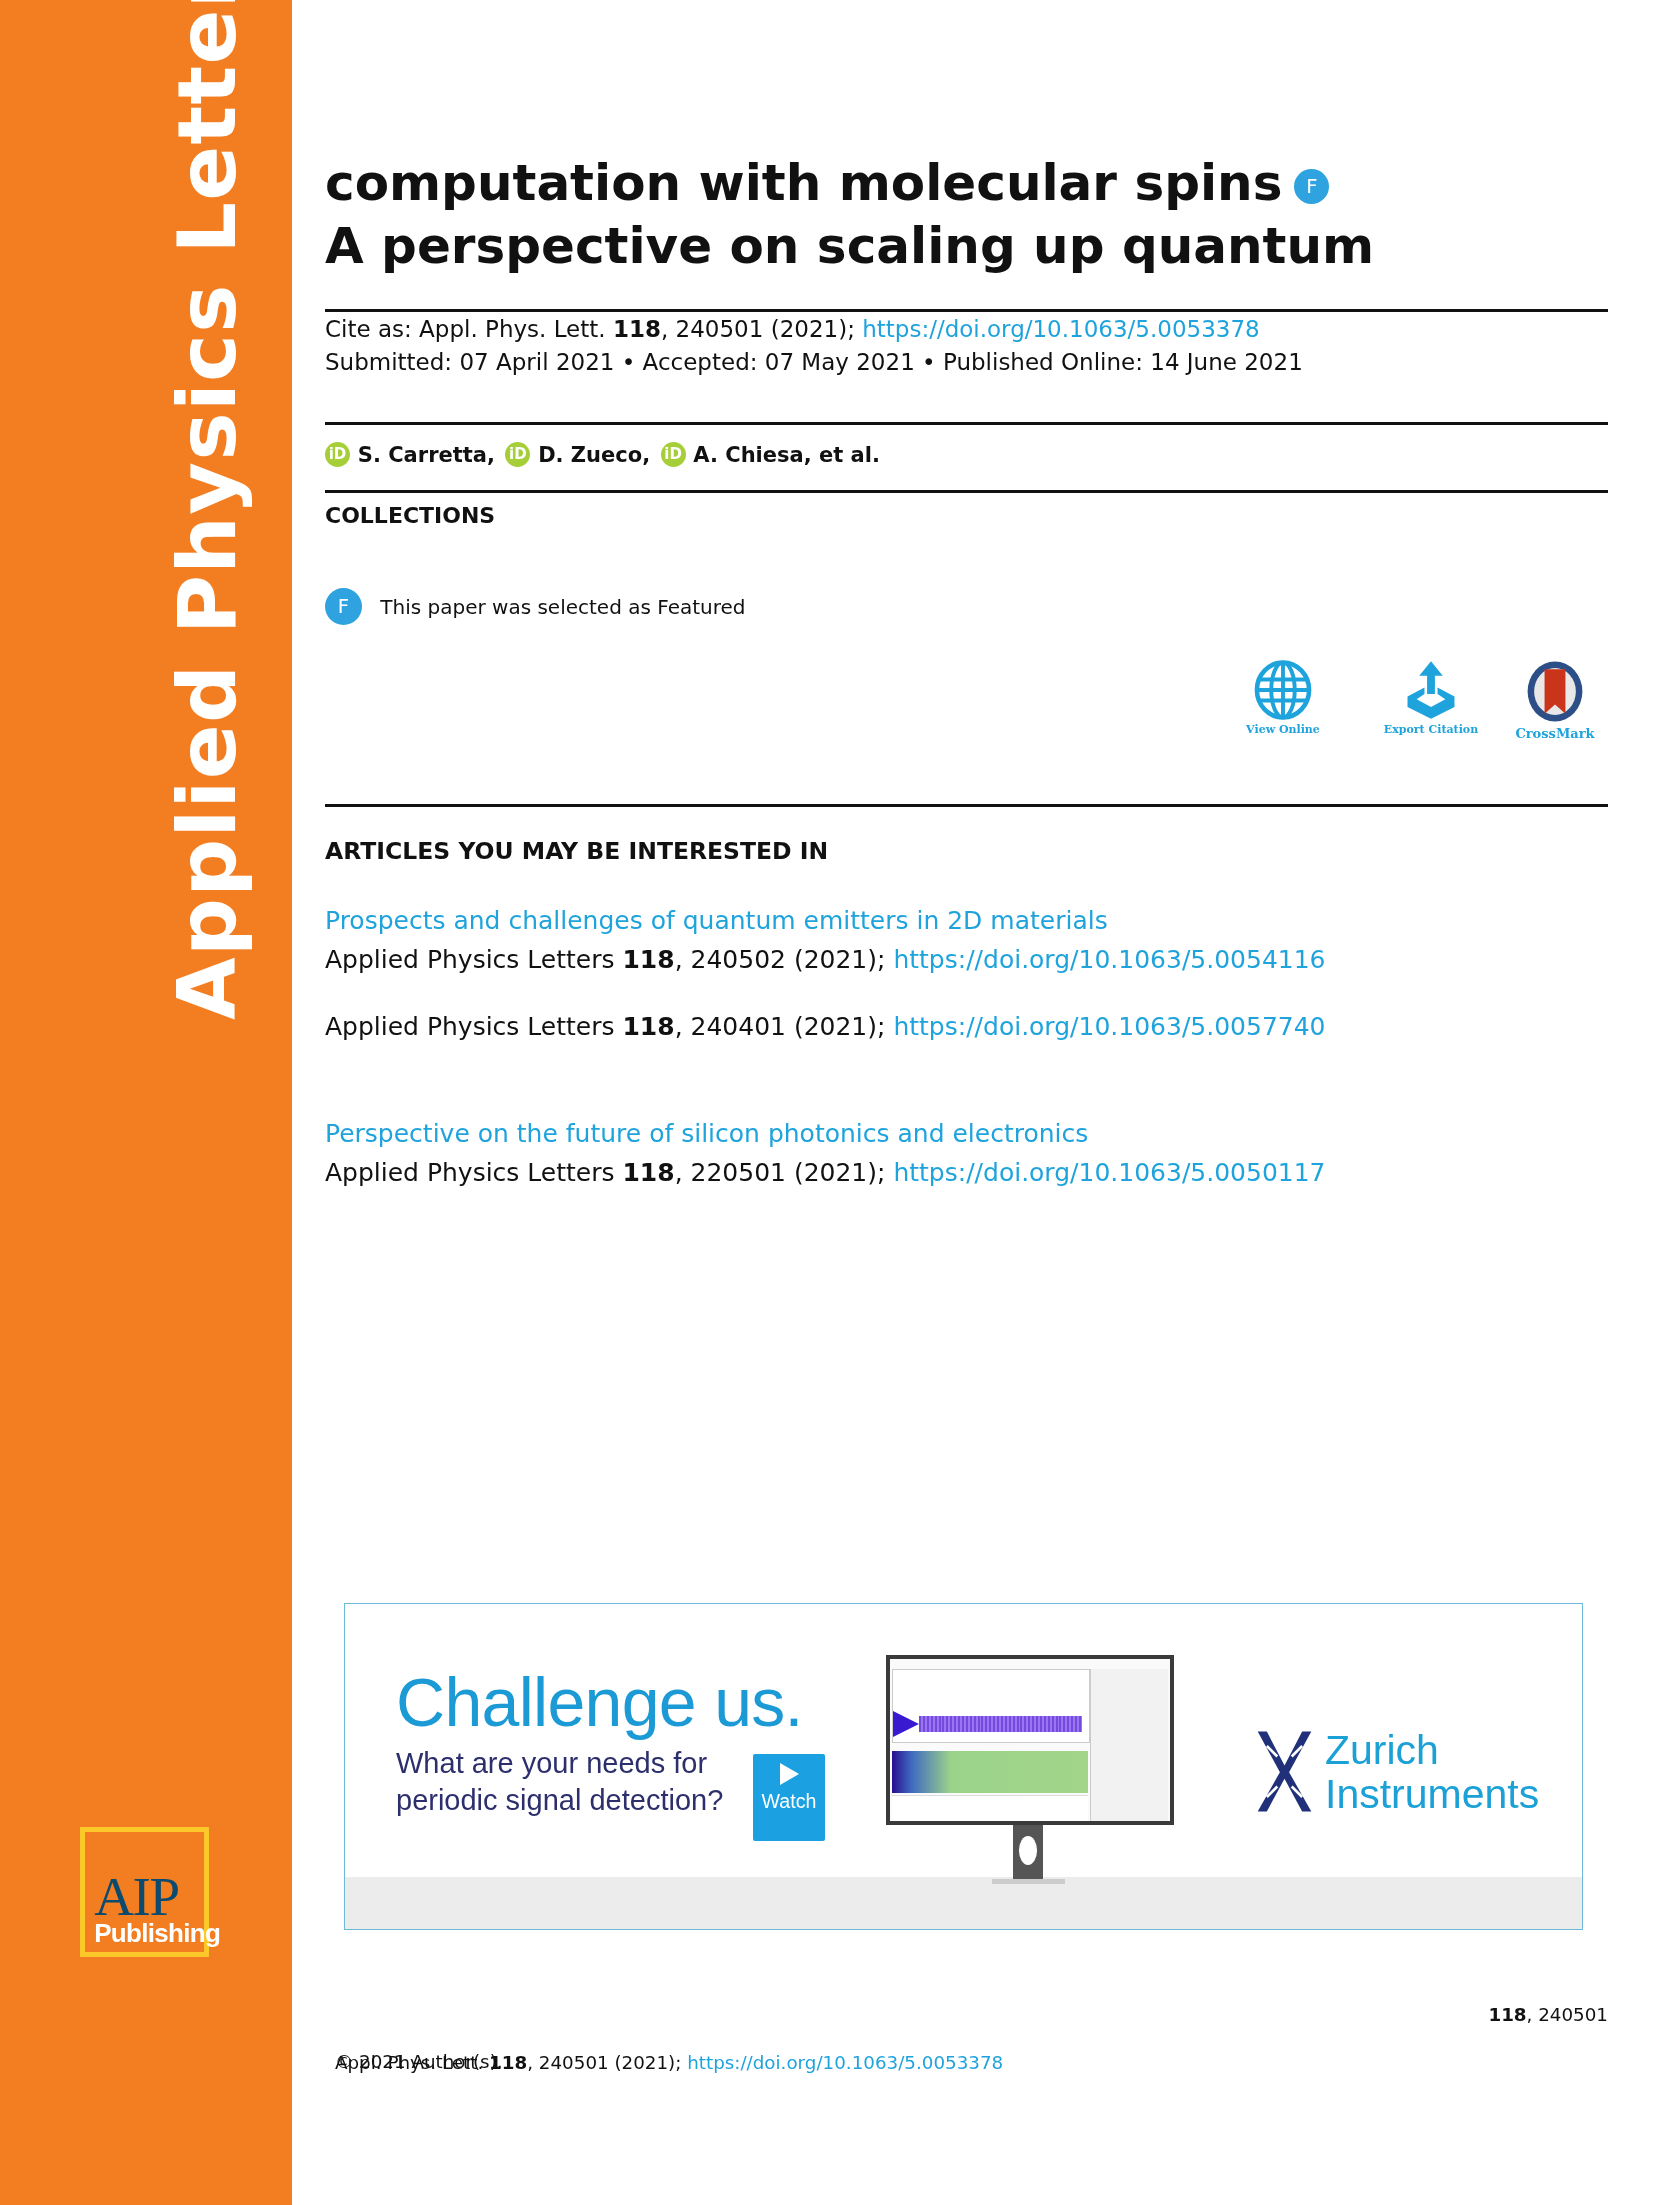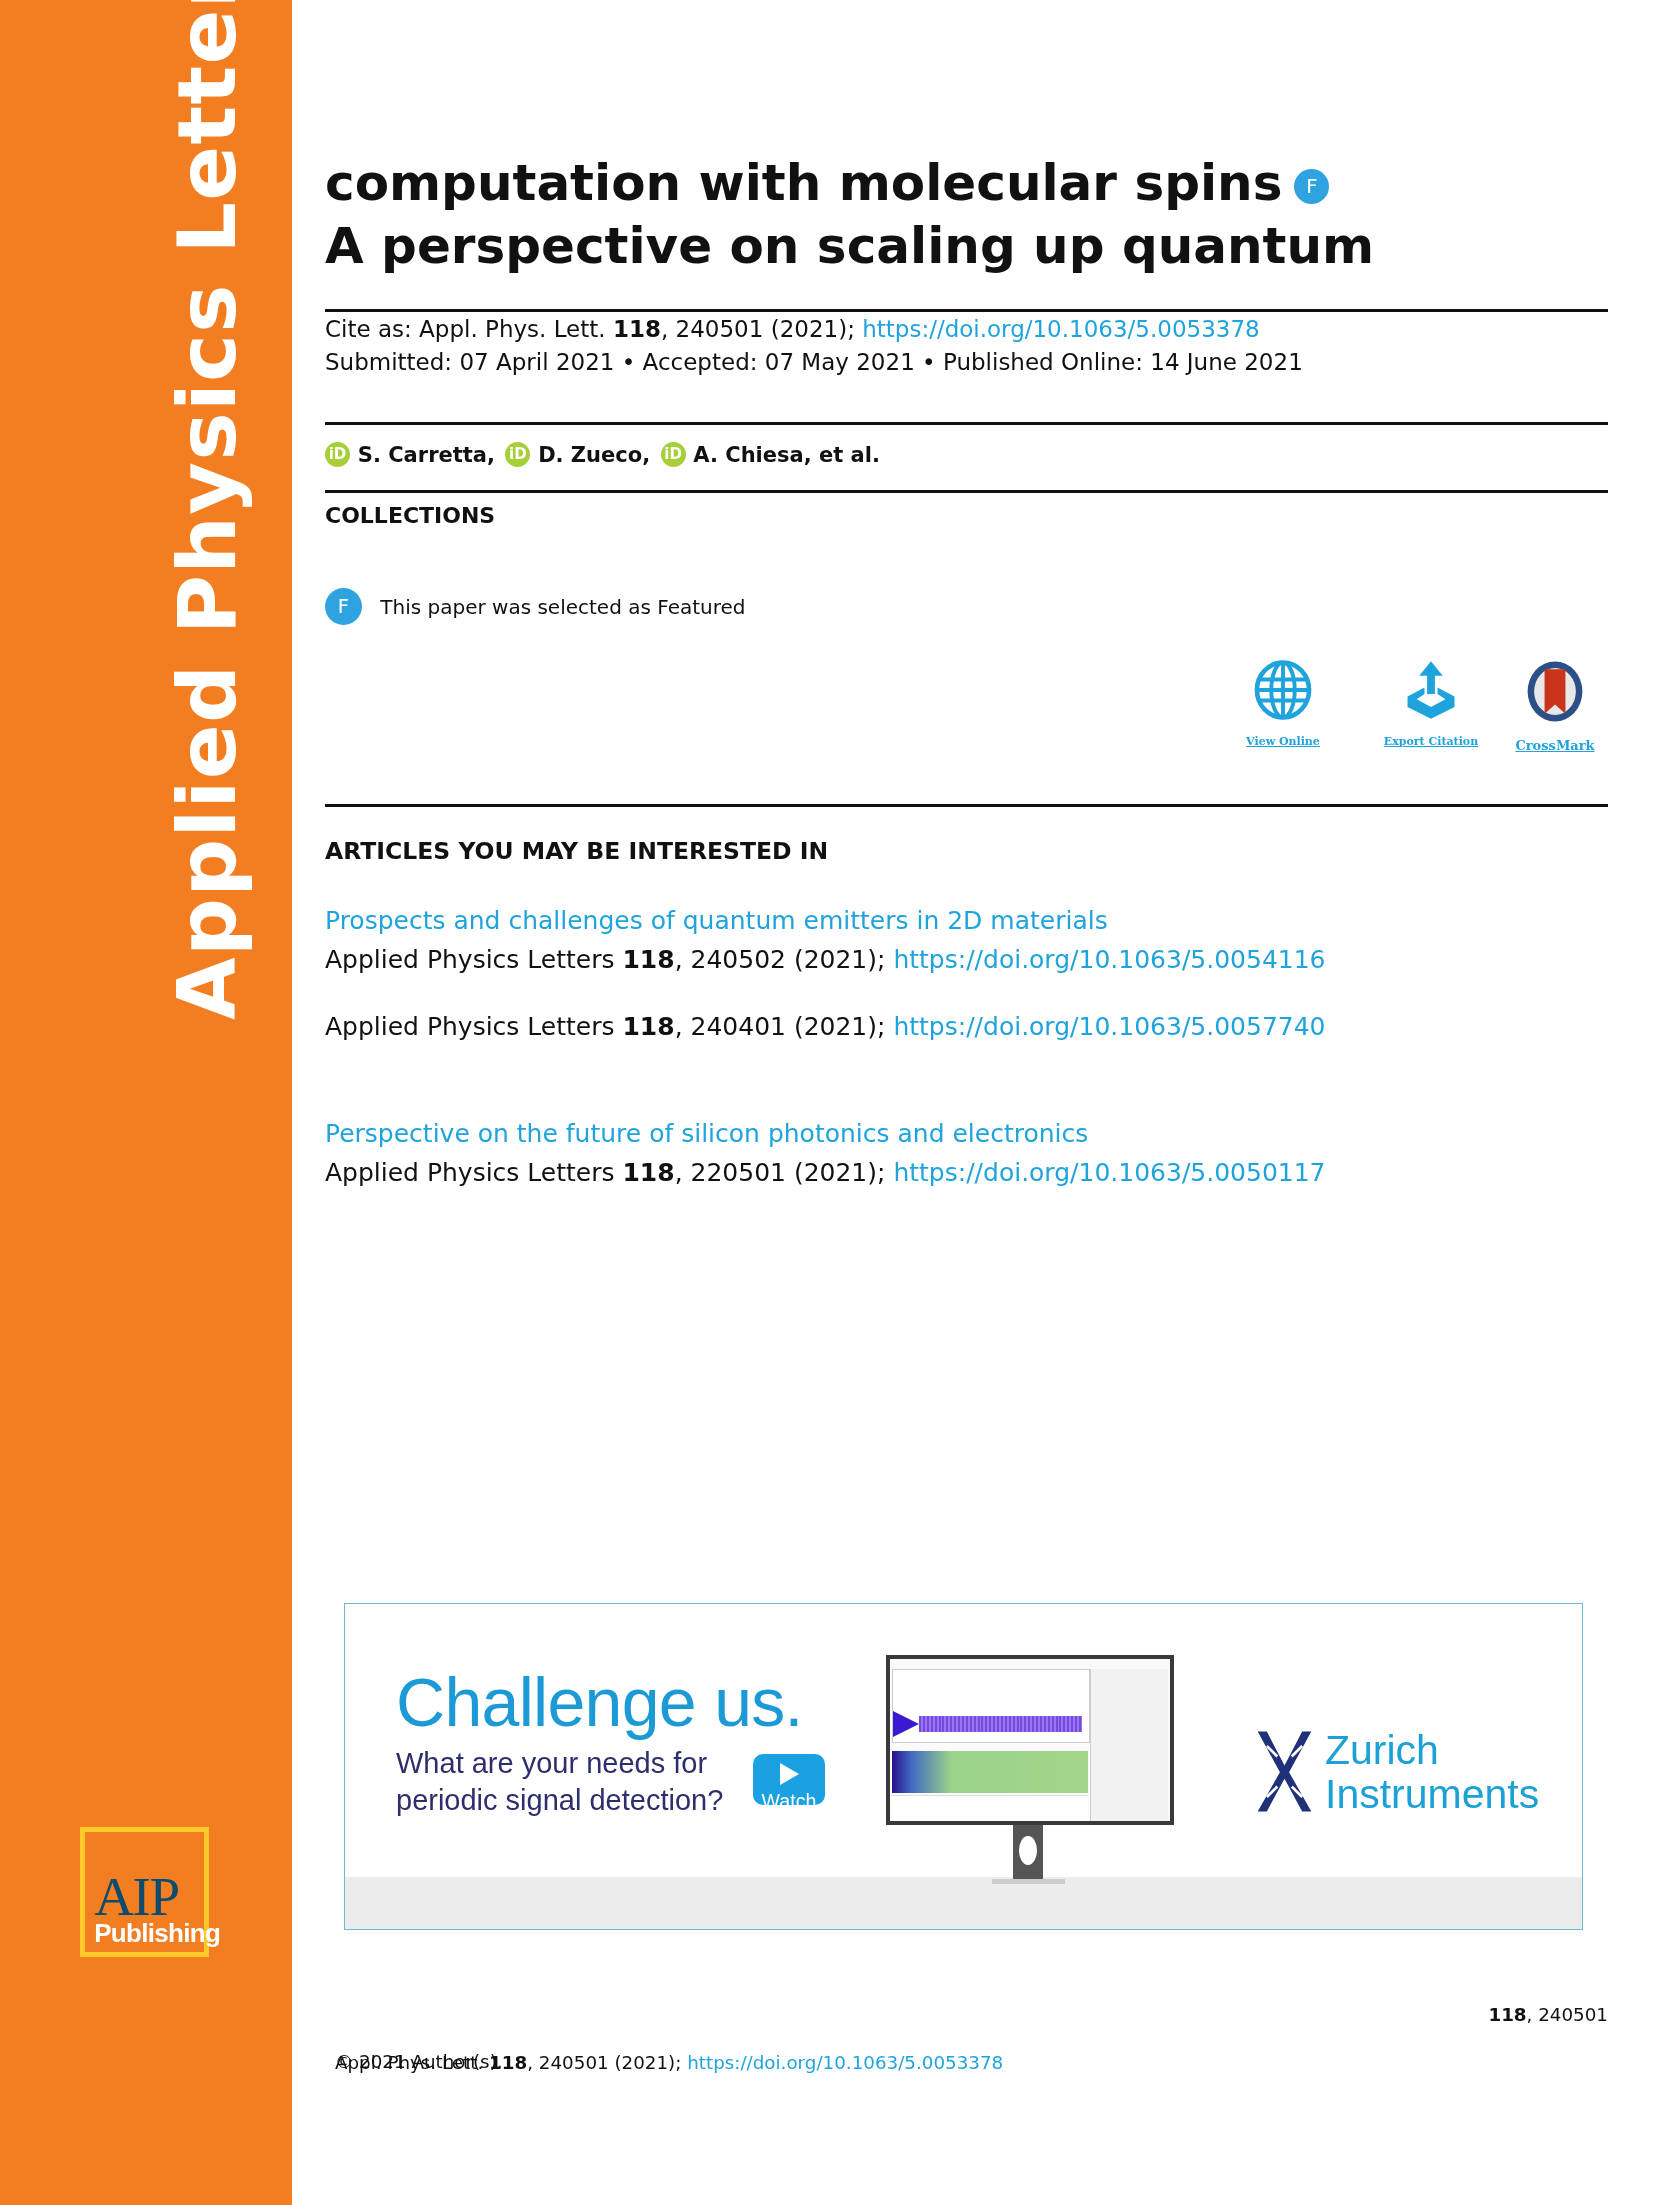--- a/index.html
+++ b/index.html
@@ -14,28 +14,28 @@
   .rule { position:absolute; left:0; width:1283px; height:2.6px; background:#111; }
   .cite { position:absolute; left:0; top:313px; font-size:23px; line-height:33px; }
   .link { color:#1fa3dc; }
   .authors { position:absolute; left:0; top:442px; font-size:21px; font-weight:bold; display:flex; align-items:center; gap:3.9px; }
   .orcid { display:inline-block; width:25px; height:25px; border-radius:50%; background:#a6ce39; color:#fff; font-size:15px; text-align:center; line-height:25px; font-weight:bold; margin-right:3.9px; }
   .collections { position:absolute; left:0; top:503px; font-size:22px; font-weight:bold; }
   .featured { position:absolute; left:0; top:588px; display:flex; align-items:center; font-size:20px; }
   .featured .f-badge { margin-left:0; margin-right:18.3px; width:37px; height:37px; line-height:37px; }
   .icons { position:absolute; left:886px; top:660px; width:392px; height:118px; }
   .icon-btn { position:absolute; width:144px; text-align:center; cursor:pointer; }
-  .icon-btn .lbl { font-family:"DejaVu Serif", serif; font-weight:bold; font-size:11px; color:#1fa3dc; margin-top:13px;text-decoration:underline; }
+  .icon-btn .lbl { font-family:"DejaVu Serif", serif; font-weight:bold; font-size:11px; color:#1fa3dc; margin-top:1px; }
   .articles-hdr { position:absolute; left:0; top:837px; font-size:23.5px; font-weight:bold; }
   .article { position:absolute; left:0; font-size:25px; line-height:39px; }
   .ad { position:absolute; left:344px; top:1603px; width:1237px; height:325px; border:1.3px solid #6bbbd6; background:#fff; overflow:hidden; }
   .ad-floor { position:absolute; left:0; bottom:0; width:100%; height:52px; background:#ececec; }
   .ad-headline { position:absolute; left:51px; top:59px; font-family:"Liberation Sans", sans-serif; font-size:68px; color:#1b9ad6; font-weight:normal; letter-spacing:-0.7px; }
   .ad-sub { position:absolute; left:51px; top:141px; font-family:"Liberation Sans", sans-serif; font-size:29px; color:#2d2f6d; line-height:37px; }
-  .watch { position:absolute; left:408px; top:150px; width:72px; height:51px; background:#1ba1e1; border-radius:10px; color:#fff; text-align:center; cursor:pointer; }
+  .watch { position:absolute; left:408px; top:150px; width:72px; height:87px; background:#1ba1e1; border-radius:2px; color:#fff; text-align:center; cursor:pointer; }
   .watch .tri { width:0; height:0; border-top:11.8px solid transparent; border-bottom:11.8px solid transparent; border-left:19.6px solid #fff; margin:9.2px auto 5.2px auto; }
   .watch .wl { font-family:"Liberation Sans", sans-serif; font-size:19.6px; }
   .monitor { position:absolute; left:541px; top:51px; width:288px; height:170px; background:#3a3a3a; padding:3.9px; box-sizing:border-box; }
   .screen { width:100%; height:100%; background:#fafafa; position:relative; overflow:hidden; }
   .plot1 { position:absolute; left:2.6px; top:10.5px; width:196px; height:72px; background:#fff; border:0.7px solid #ccc; }
   .wave { position:absolute; left:26px; top:46px; width:163px; height:15.7px; background:repeating-linear-gradient(90deg,#5a2bd6 0 2px,#8a5cf0 2px 3.9px); opacity:.85; }
   .spike { position:absolute; left:0; top:41px; width:0; height:0; border-top:13px solid transparent; border-bottom:13px solid transparent; border-left:26px solid #3a1ad0; }
   .plot2 { position:absolute; left:2.6px; top:92px; width:196px; height:42px; background:linear-gradient(90deg,#2a0f8e 0%,#3f6ac2 10%,#9bd38a 30%,#a2d58a 100%); }
   .plot3 { position:absolute; left:2.6px; top:136px; width:196px; height:26px; background:#fff; border-top:0.7px solid #ddd; }
   .panel { position:absolute; right:2.6px; top:10.5px; width:77px; height:152px; background:#f2f2f2; border-left:0.7px solid #ccc; }

